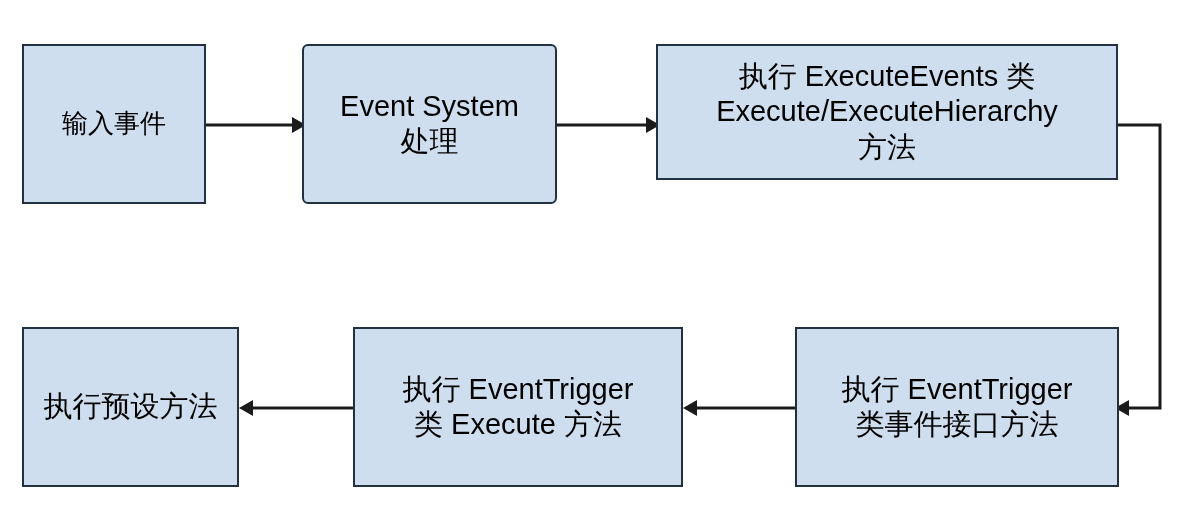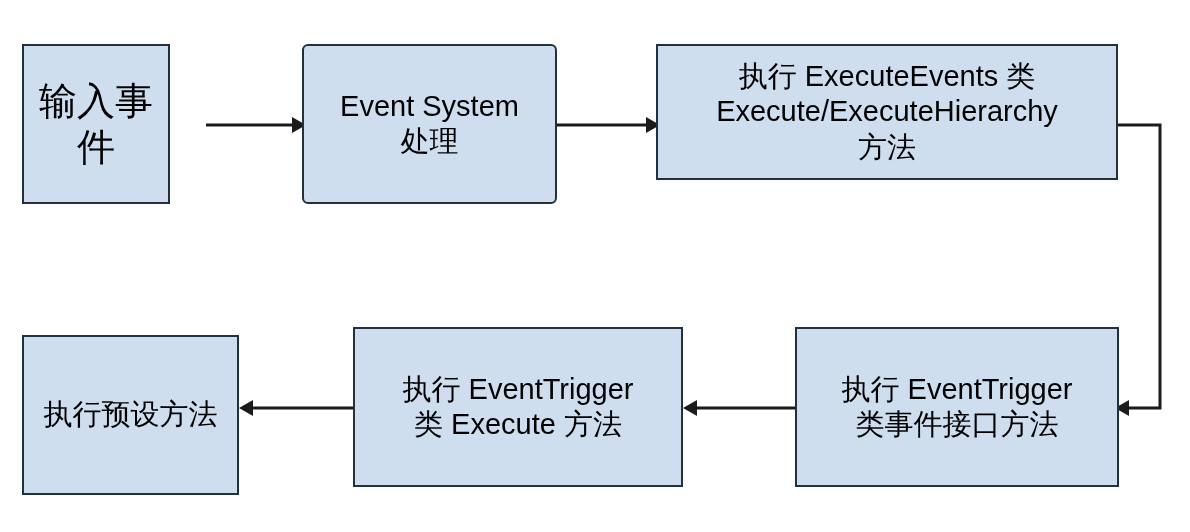--- a/index.html
+++ b/index.html
@@ -31,24 +31,24 @@
     line-height: 1.22;
     white-space: pre-line;
     padding: 2px 6px;
   }
   .node-label {
     display: block;
     width: 100%;
     white-space: pre-line;
   }
   
-  #node-input-event      { left: 22px;  top: 44px;  width: 148px; height: 160px; font-size: 38px; justify-content: center; }
+  #node-input-event      { left: 22px;  top: 44px;  width: 184px; height: 160px; font-size: 26px; justify-content: center; }
   #node-event-system     { left: 302px; top: 44px;  width: 255px; height: 160px; font-size: 29px; border-radius: 6px; }
   #node-execute-events   { left: 656px; top: 44px;  width: 462px; height: 136px; font-size: 29px; justify-content: center; }
-  #node-preset-method    { left: 22px;  top: 327px; width: 217px; height: 160px; font-size: 29px; margin-top: 8px; }
+  #node-preset-method    { left: 22px;  top: 327px; width: 217px; height: 160px; font-size: 29px; }
   #node-trigger-execute  { left: 353px; top: 327px; width: 330px; height: 160px; font-size: 29px; }
   #node-trigger-iface    { left: 795px; top: 327px; width: 324px; height: 160px; font-size: 29px; }
 
   #edges {
     position: absolute;
     left: 0;
     top: 0;
     width: 1190px;
     height: 532px;
     pointer-events: none;

